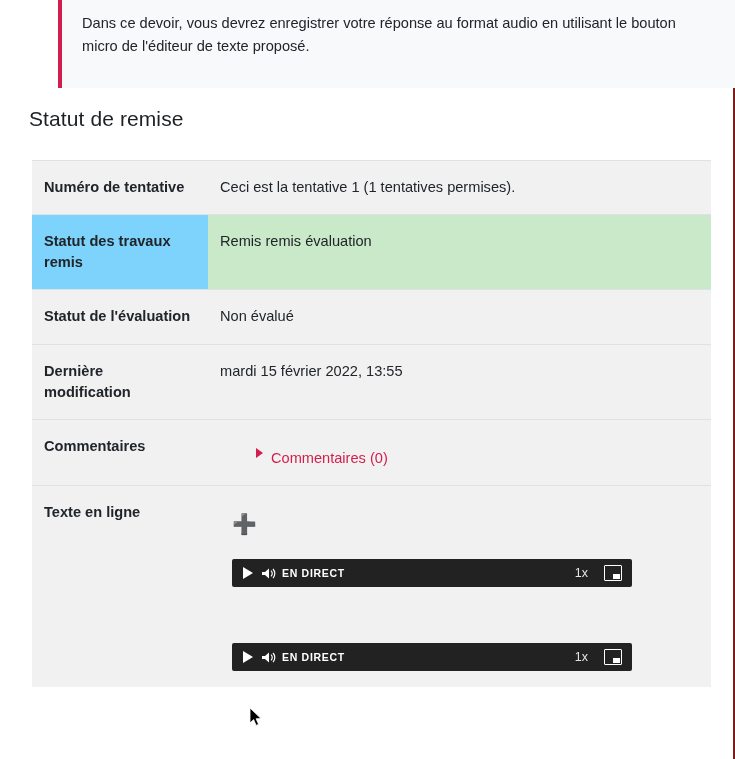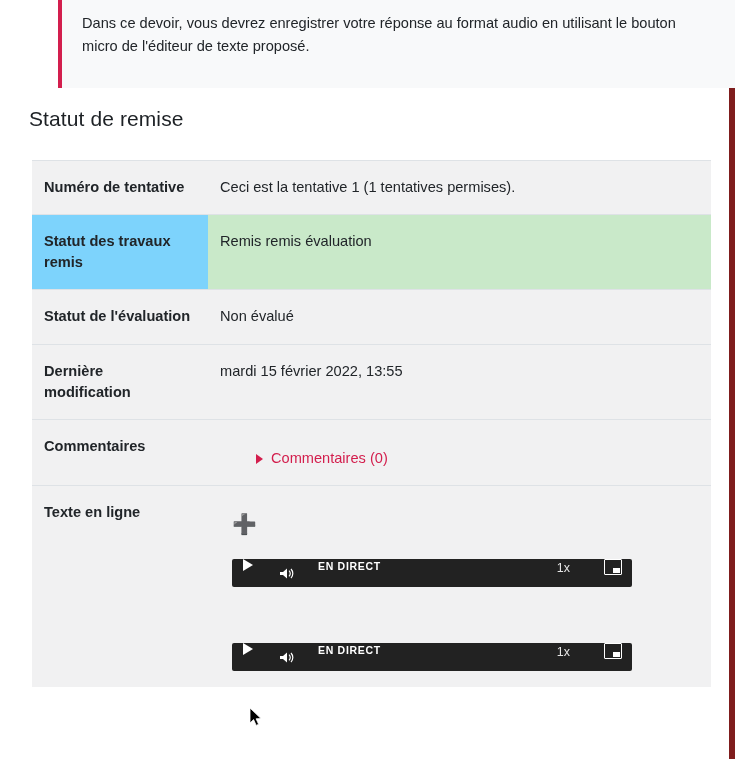--- a/index.html
+++ b/index.html
@@ -14,21 +14,21 @@
     color: #212529;
     overflow: hidden;
     position: relative;
   }
   .page {
     position: relative;
     width: 735px;
     height: 759px;
     box-sizing: border-box;
     background: #ffffff;
-    border-right: 6px solid #7f1d1d;
+    border-right: 2px solid #7f1d1d;
   }
   .content-col {
     position: absolute;
     left: 0;
     top: 0;
     width: 711px;
     height: 759px;
     box-sizing: border-box;
   }
 
@@ -106,21 +106,20 @@
   tr.highlight th {
     background: #7dd3fc;
   }
   td.tall {
     padding-bottom: 26px;
   }
 
   
   .comments-toggle {
     display: flex;
-    align-items: center;
     gap: 8px;
     color: #d31e4d;
     font-size: 14.6px;
     cursor: pointer;
     margin-top: 12px;
     margin-left: 2px;
     padding-left: 34px;
   }
   .caret {
     display: inline-block;
@@ -144,25 +143,26 @@
     margin: 12px 0 0 12px;
     display: inline-block;
     cursor: pointer;
   }
   .player {
     width: 400px;
     height: 28px;
     background: #222222;
     border-radius: 2px;
     display: flex;
+    align-items: center;
     padding: 0 8px;
     box-sizing: border-box;
     margin-left: 12px;
     color: #ffffff;
-    gap: 24px;
+    gap: 6px;
   }
   .player.first { margin-top: 22px; }
   .player.second { margin-top: 56px; }
   .play-btn {
     width: 0;
     height: 0;
     border-left: 10px solid #ffffff;
     border-top: 6px solid transparent;
     border-bottom: 6px solid transparent;
     margin-left: 3px;

